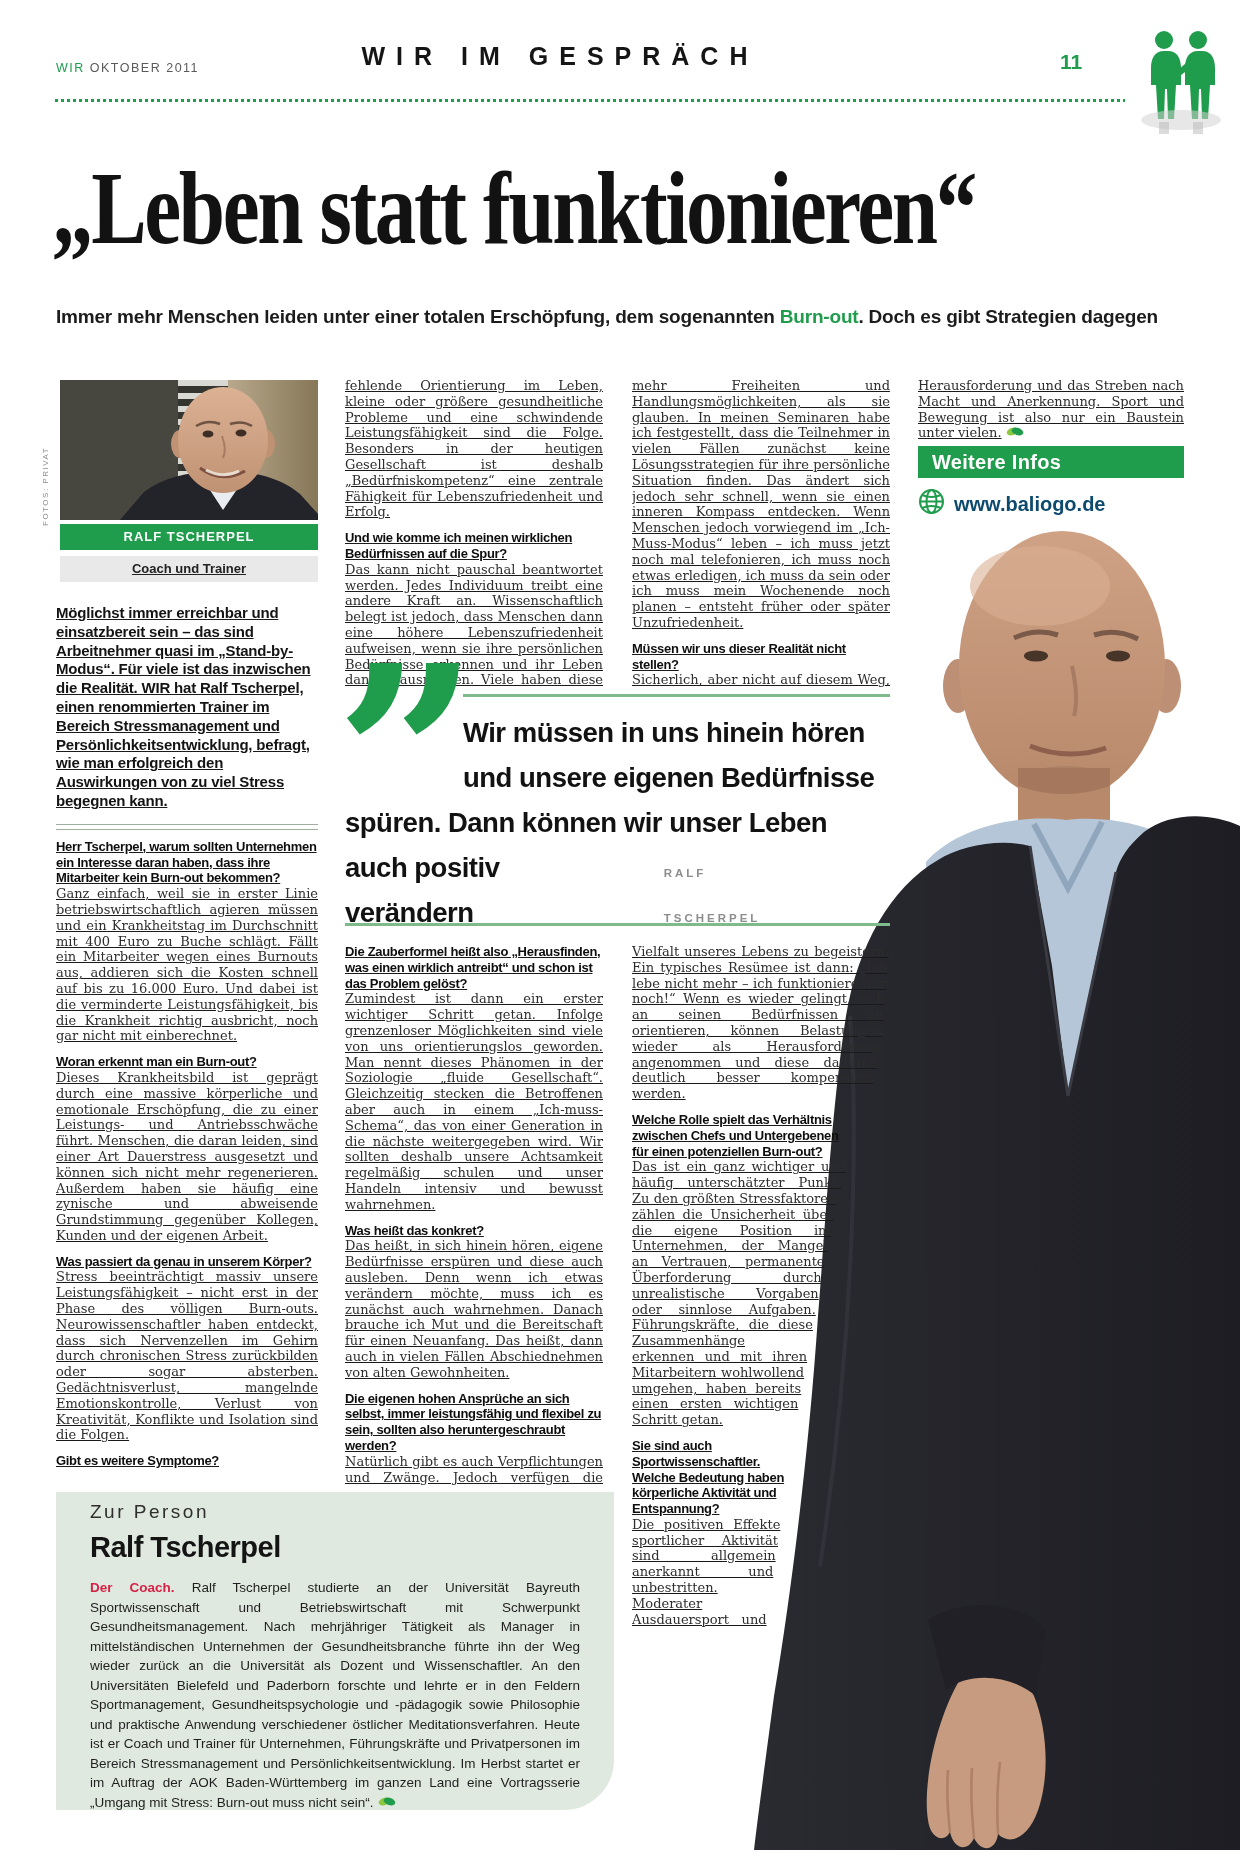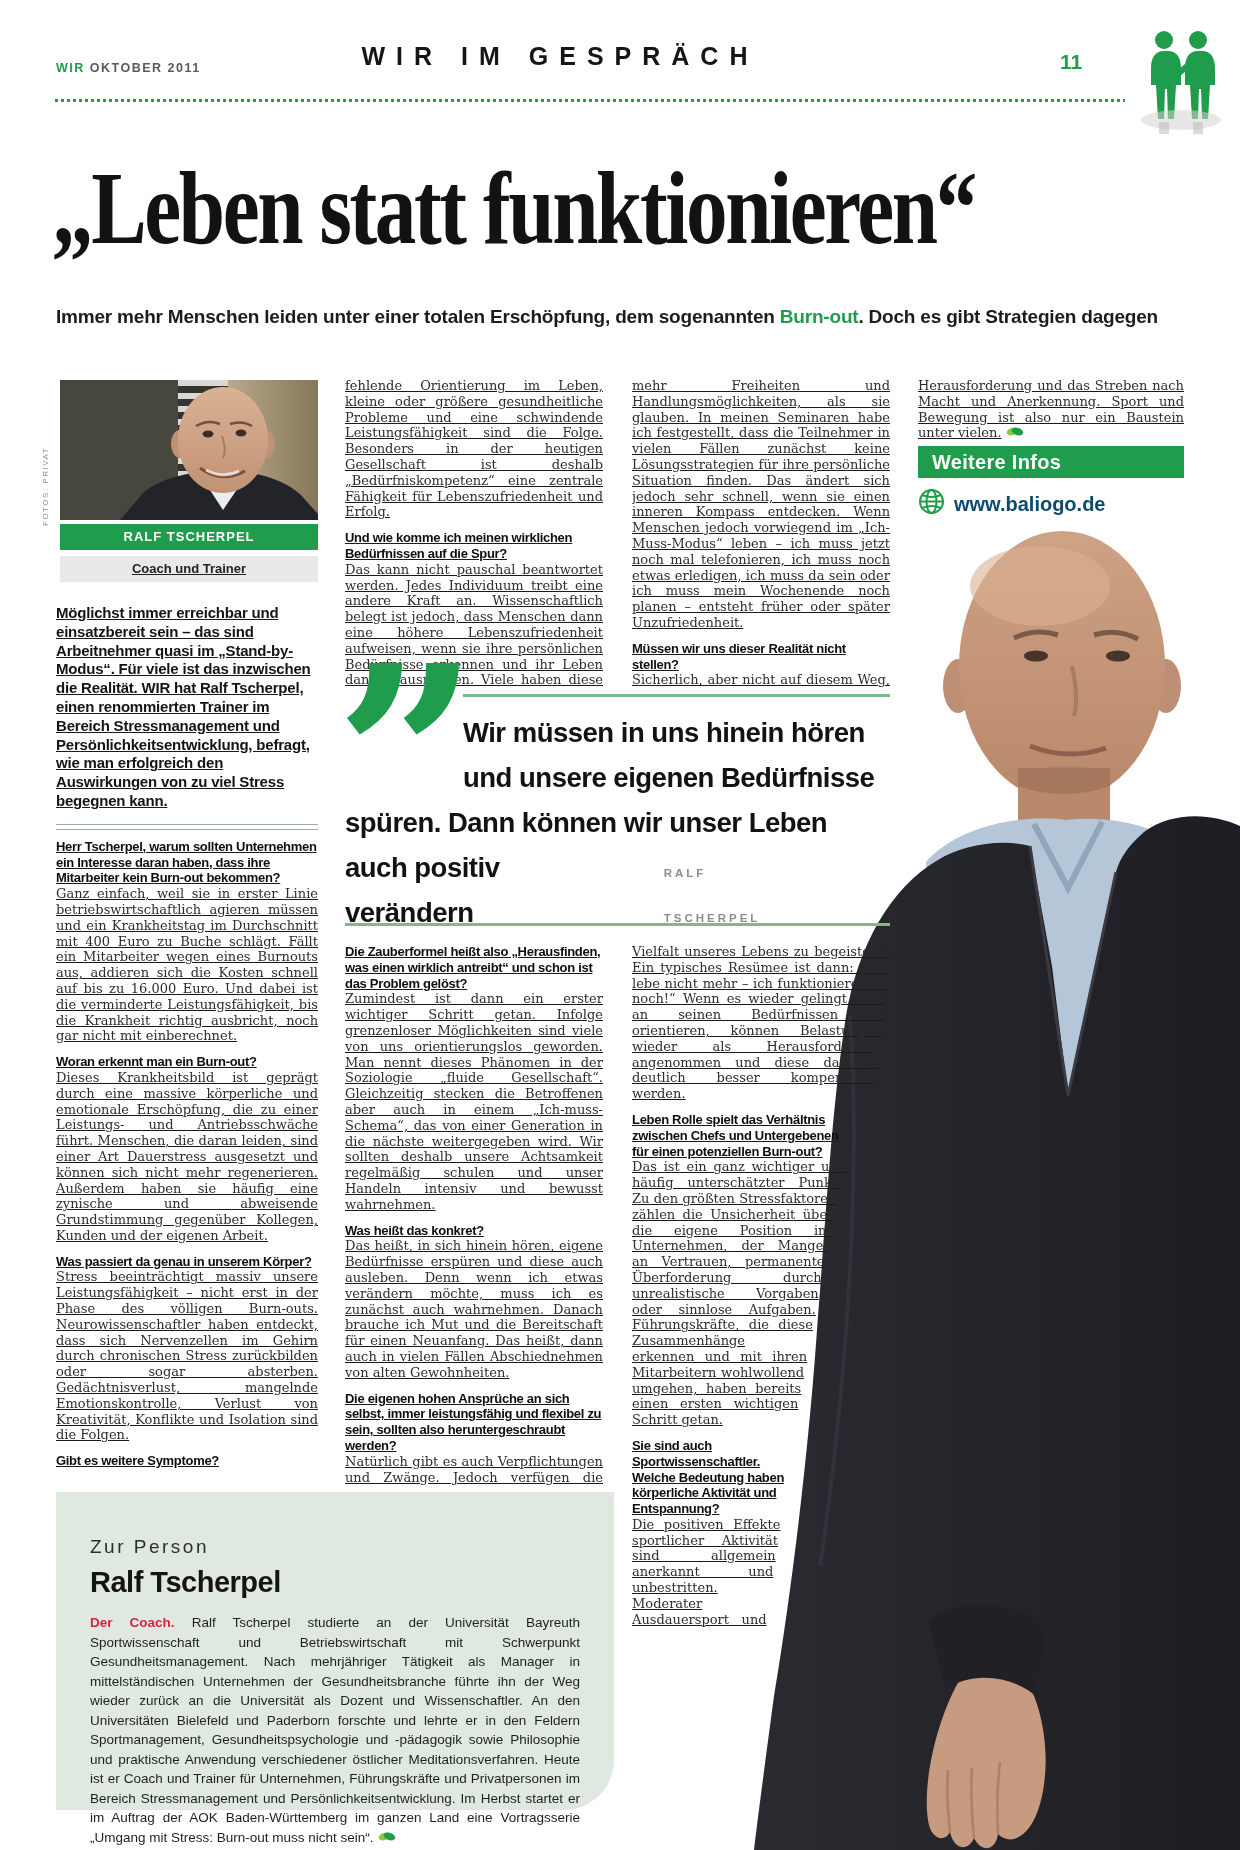--- a/index.html
+++ b/index.html
@@ -3,21 +3,21 @@
 <meta charset="utf-8">
 <style>
   * { margin:0; padding:0; box-sizing:border-box; }
   html,body { background:#888; }
   .page {
     position:relative; width:1240px; height:1850px; margin:0 auto;
     background:#ffffff; overflow:hidden;
     font-family:"Liberation Sans", sans-serif; color:#1a1a1a;
   }
   
-  .issue { position:absolute; left:56px; top:61px; font-size:12.5px; font-weight:bold; letter-spacing:1.5px; color:#5a5a5a; }
+  .issue { position:absolute; left:56px; top:61px; font-size:12.5px; font-weight:normal; letter-spacing:1.5px; color:#5a5a5a; }
   .issue .mag { color:#1f9c4c; margin-right:5px; }
   .section-title { position:absolute; left:0; top:42px; width:1120px; text-align:center;
     font-size:25px; font-weight:bold; letter-spacing:11px; color:#151515; }
   .page-num { position:absolute; left:1060px; top:50px; font-size:21px; font-weight:bold; color:#1f9c4c; }
   .logo { position:absolute; left:1136px; top:26px; width:90px; height:108px; }
   .dotted { position:absolute; left:55px; top:99px; width:1070px; height:3px;
     background:repeating-linear-gradient(to right,#1f9c4c 0 3px,transparent 3px 6px); }
   
   .headline { position:absolute; left:52px; top:148px; font-family:"Liberation Serif",serif;
     font-weight:bold; font-size:104px; letter-spacing:-3px; transform:scaleX(0.80);
@@ -65,21 +65,21 @@
   .pq-l1, .pq-l2 { padding-left:118px; }
   .pq-l4 { display:flex; justify-content:space-between; align-items:baseline; padding-right:88px;gap:43px; }
   .pq-attr { font-size:11.5px; letter-spacing:3px; color:#8d8d8d; font-weight:bold; }
   
   .infobar { position:absolute; left:918px; top:446px; width:266px; height:32px; background:#1f9c4c;
     color:#fff; font-weight:bold; font-size:20px; line-height:32px; padding-left:14px; letter-spacing:0.3px; }
   .weburl { position:absolute; left:918px; top:488px; display:flex; align-items:center; gap:9px;
     color:#0c4a6e; font-weight:bold; font-size:20px; cursor:pointer; }
   
   .person-box { position:absolute; left:56px; top:1492px; width:558px; height:318px; background:#e0e9df;
-    border-radius:0 0 50px 0; padding:44px 34px; }
+    border-radius:0 0 50px 0; padding:9px 34px; }
   .pb-kicker { font-size:19px; letter-spacing:2.5px; color:#2e2e2e; }
   .pb-name { font-size:29px; font-weight:bold; margin-top:8px; letter-spacing:-0.5px; color:#141414; }
   .pb-body { margin-top:14px; font-size:13.5px; line-height:19.5px; color:#1f1f1f; text-align:justify; }
   .pb-lead { color:#d62246; font-weight:bold; }
   
   .mainphoto { position:absolute; left:700px; top:516px; width:540px; height:1334px; }
 </style>
 </head>
 <body>
 
@@ -236,21 +236,21 @@
     <p class="a">Zumindest ist dann ein erster wichtiger Schritt getan. Infolge grenzenloser Möglichkeiten sind viele von uns orientierungslos geworden. Man nennt dieses Phänomen in der Soziologie „fluide Gesellschaft“. Gleichzeitig stecken die Betroffenen aber auch in einem „Ich-muss-Schema“, das von einer Generation in die nächste weitergegeben wird. Wir sollten deshalb unsere Achtsamkeit regelmäßig schulen und unser Handeln intensiv und bewusst wahrnehmen.</p>
     <p class="q">Was heißt das konkret?</p>
     <p class="a">Das heißt, in sich hinein hören, eigene Bedürfnisse erspüren und diese auch ausleben. Denn wenn ich etwas verändern möchte, muss ich es zunächst auch wahrnehmen. Danach brauche ich Mut und die Bereitschaft für einen Neuanfang. Das heißt, dann auch in vielen Fällen Abschiednehmen von alten Gewohnheiten.</p>
     <p class="q">Die eigenen hohen Ansprüche an sich selbst, immer leistungsfähig und flexibel zu sein, sollten also heruntergeschraubt werden?</p>
     <p class="a">Natürlich gibt es auch Verpflichtungen und Zwänge. Jedoch verfügen die Menschen über</p>
   </div>
 
   <div class="colblock col3-lower">
     <div class="wrapfloat"></div>
     <p class="cont">Vielfalt unseres Lebens zu begeistern. Ein typisches Resümee ist dann: „Ich lebe nicht mehr – ich funktioniere nur noch!“ Wenn es wieder gelingt, sich an seinen Bedürfnissen zu orientieren, können Belastungen wieder als Herausforderung angenommen und diese dadurch deutlich besser kompensiert werden.</p>
-    <p class="q">Leben Rolle spielt das Verhältnis zwischen Chefs und Untergebenen für einen potenziellen Burn-out?</p>
+    <p class="q">Welche Rolle spielt das Verhältnis zwischen Chefs und Untergebenen für einen potenziellen Burn-out?</p>
     <p class="a">Das ist ein ganz wichtiger und häufig unterschätzter Punkt. Zu den größten Stressfaktoren zählen die Unsicherheit über die eigene Position im Unternehmen, der Mangel an Vertrauen, permanente Überforderung durch unrealistische Vorgaben oder sinnlose Aufgaben. Führungskräfte, die diese Zusammenhänge erkennen und mit ihren Mitarbeitern wohlwollend umgehen, haben bereits einen ersten wichtigen Schritt getan.</p>
     <p class="q">Sie sind auch Sportwissenschaftler. Welche Bedeutung haben körperliche Aktivität und Entspannung?</p>
     <p class="a">Die positiven Effekte sportlicher Aktivität sind allgemein anerkannt und unbestritten. Moderater Ausdauersport und Entspannungstechniken leisten einen wichtigen Beitrag. Im Kern geht es aber um viel mehr. Es geht darum, dass Menschen ihr gesamtes Leben in Einklang mit ihrer eigenen Persönlichkeit führen. Dieser Gedanke ist sehr ungewohnt, das gebe ich zu. So ist jeder Weg zu einem zufriedenen Leben ein ganz individueller. Manche Menschen können bei der Gartenarbeit abschalten, andere beim Laufen oder Lesen. Wieder andere brauchen die berufliche</p>
   </div>
 
   <div class="colblock col4-text">
     <p class="cont"><span>Herausforderung und das Streben nach Macht und Anerkennung. Sport und Bewegung ist also nur ein Baustein unter vielen.</span><span class="endmark"><svg width="18" height="11" viewBox="0 0 18 11">
             <ellipse cx="6.5" cy="5.5" rx="6" ry="3.6" fill="#8dc63f" transform="rotate(-18 6.5 5.5)"></ellipse>
             <ellipse cx="11.5" cy="5.5" rx="6" ry="3.6" fill="#1f9c4c" transform="rotate(18 11.5 5.5)"></ellipse>
           </svg></span></p>

